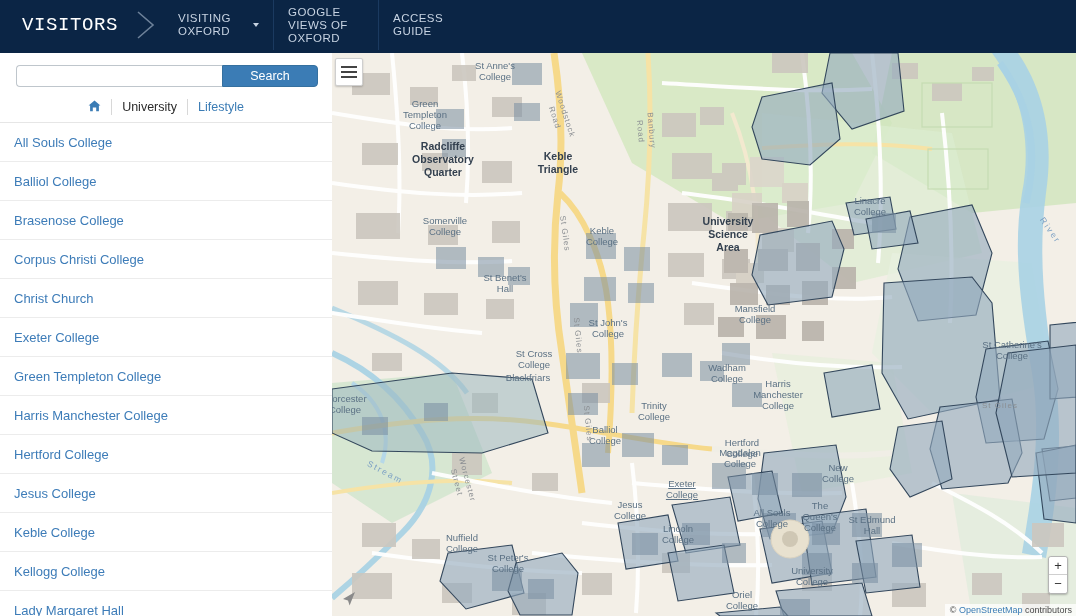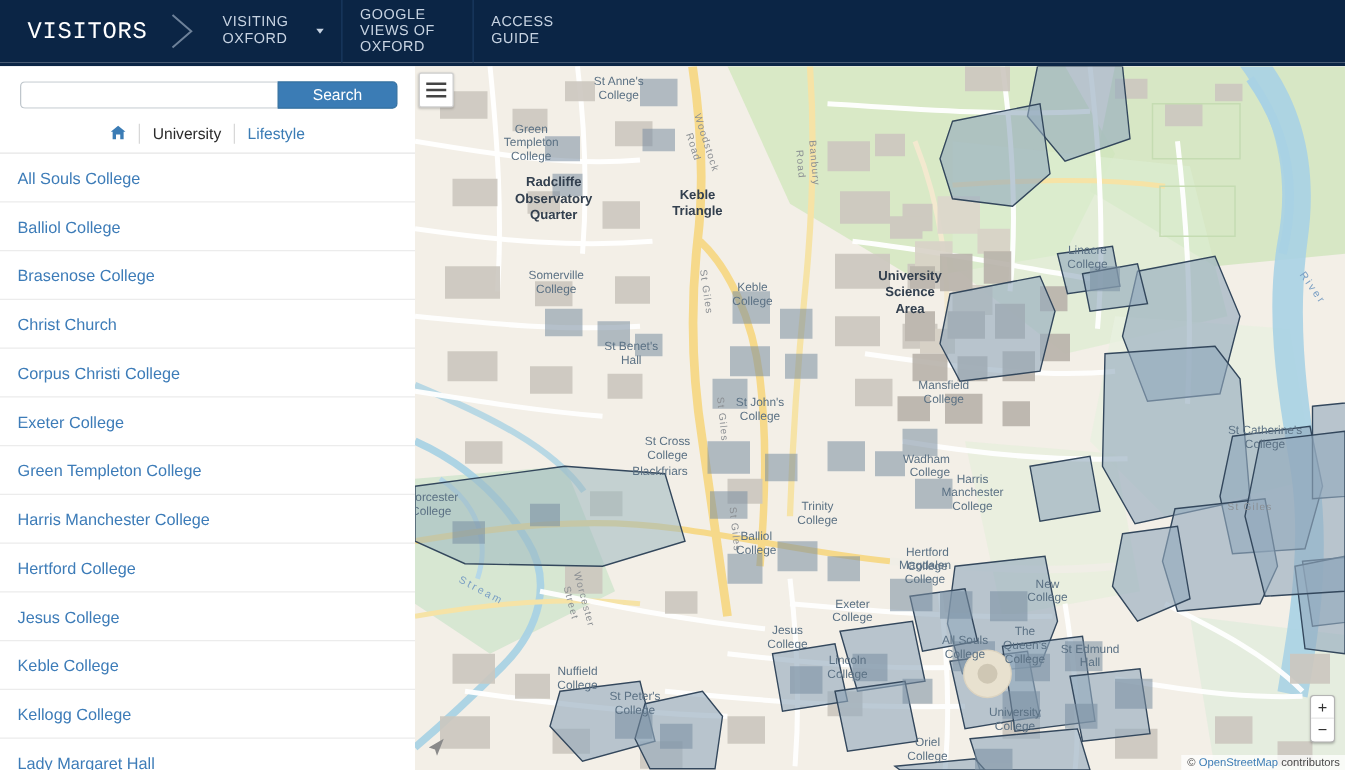--- a/index.html
+++ b/index.html
@@ -238,24 +238,24 @@
       <li>
         <a>All Souls College</a>
       </li>
       <li>
         <a>Balliol College</a>
       </li>
       <li>
         <a>Brasenose College</a>
       </li>
       <li>
+        <a>Corpus Christi College</a>
+      </li>
+      <li>
         <a>Christ Church</a>
-      </li>
-      <li>
-        <a>Corpus Christi College</a>
       </li>
       <li>
         <a>Exeter College</a>
       </li>
       <li>
         <a>Green Templeton College</a>
       </li>
       <li>
         <a>Harris Manchester College</a>
       </li>
@@ -541,38 +541,38 @@
 Hall</div>
       <div class="mlbl" style="left: 387px; top: 250px; width: 72px;">Mansfield
 College</div>
       <div class="mlbl" style="left: 641px; top: 286px; width: 78px;">St Catherine's
 College</div>
       <div class="mlbl" style="left: 242px; top: 264px; width: 68px;">St John's
 College</div>
       <div class="mlbl" style="left: 171px; top: 295px; width: 62px;">St Cross
 College</div>
       <div class="mlbl" style="left: 160px; top: 319px; width: 72px;">Blackfriars</div>
-      <div class="mlbl" style="left: 362px; top: 309px; width: 66px; text-align: right;">Wadham
+      <div class="mlbl" style="left: 362px; top: 309px; width: 66px;">Wadham
 College</div>
       <div class="mlbl" style="left: 407px; top: 325px; width: 78px;">Harris
 Manchester
 College</div>
       <div class="mlbl" style="left: -25px; top: 340px; width: 76px;">Worcester
 College</div>
       <div class="mlbl" style="left: 291px; top: 347px; width: 62px;">Trinity
 College</div>
       <div class="mlbl" style="left: 242px; top: 371px; width: 62px;">Balliol
 College</div>
       <div class="mlbl" style="left: 373px; top: 394px; width: 70px;">Magdalen
 College</div>
       <div class="mlbl" style="left: 477px; top: 409px; width: 58px;">New
 College</div>
       <div class="mlbl" style="left: 377px; top: 384px; width: 66px;">Hertford
 College</div>
-      <div class="mlbl" style="left: 321px; top: 425px; width: 58px;">Exeter
+      <div class="mlbl" style="left: 321px; top: 425px; width: 58px; text-decoration: underline;">Exeter
 College</div>
       <div class="mlbl" style="left: 269px; top: 446px; width: 58px;">Jesus
 College</div>
       <div class="mlbl" style="left: 407px; top: 454px; width: 66px;">All Souls
 College</div>
       <div class="mlbl" style="left: 459px; top: 447px; width: 58px;">The
 Queen's
 College</div>
       <div class="mlbl" style="left: 504px; top: 461px; width: 72px;">St Edmund
 Hall</div>

